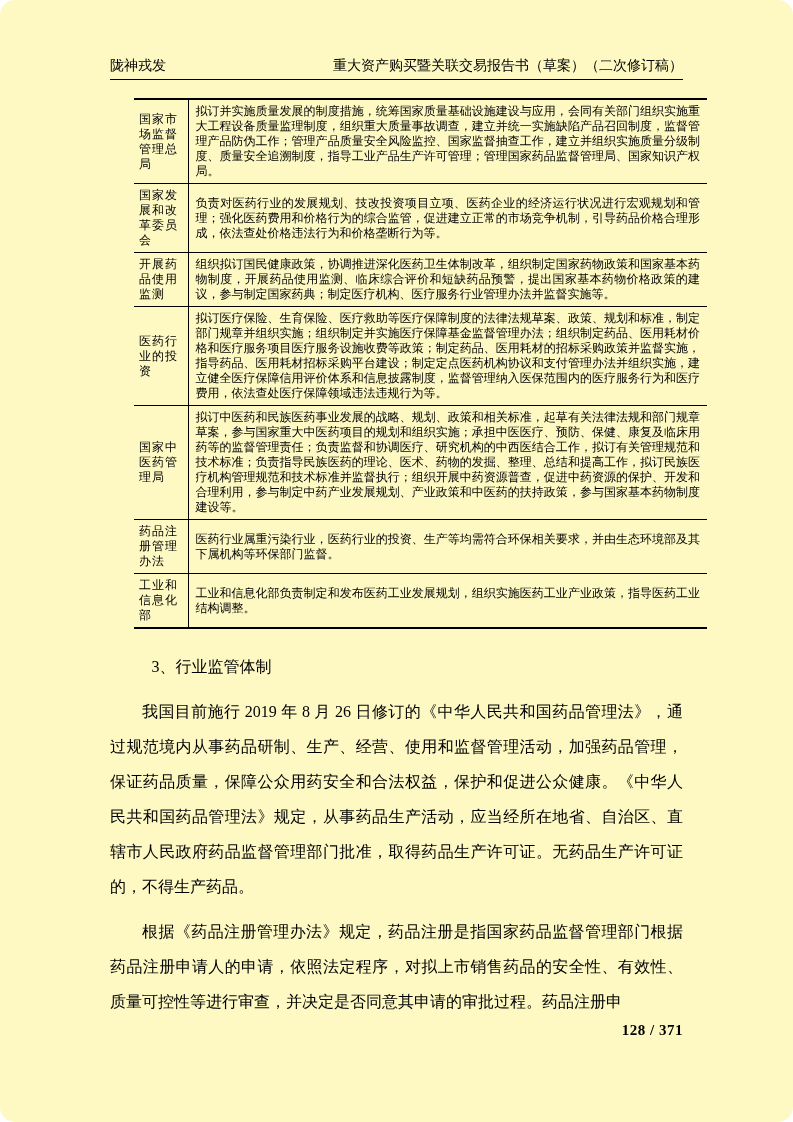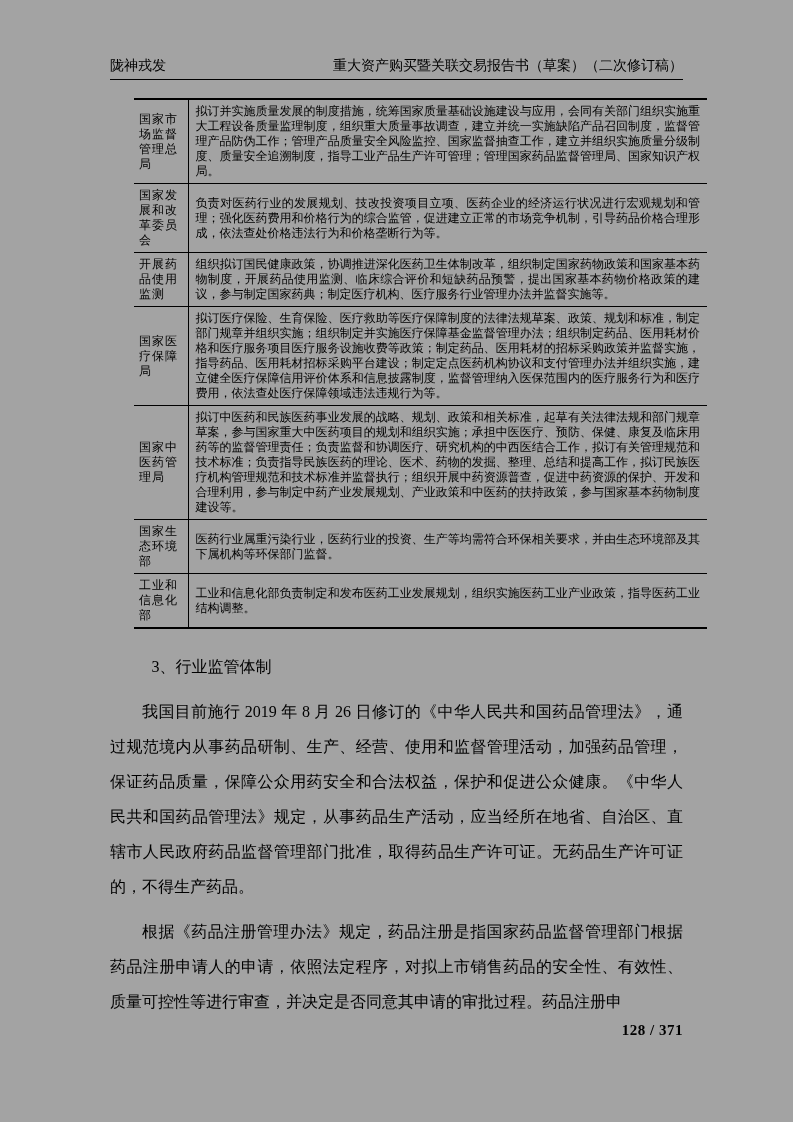--- a/index.html
+++ b/index.html
@@ -4,22 +4,23 @@
 <style>
   * { margin: 0; padding: 0; box-sizing: border-box; }
   html, body { background: #ffffff; }
   body { font-family: "Liberation Serif", "DejaVu Serif", serif; color: #000; }
 
   .page {
     position: relative;
     width: 793px;
     height: 1122px;
     margin: 0 auto;
-    background: #a3a3a3;
+    background: #fef9c3;
     overflow: hidden;
+    border-radius: 15px;
   }
 
   .content {
     position: absolute;
     left: 110px;
     top: 0;
     width: 573px;
   }
 
   
@@ -109,29 +110,29 @@
         </tr>
         <tr>
           <td class="agency">国家发展和改革委员会</td>
           <td class="duty">负责对医药行业的发展规划、技改投资项目立项、医药企业的经济运行状况进行宏观规划和管理；强化医药费用和价格行为的综合监管，促进建立正常的市场竞争机制，引导药品价格合理形成，依法查处价格违法行为和价格垄断行为等。</td>
         </tr>
         <tr>
           <td class="agency">开展药品使用监测</td>
           <td class="duty">组织拟订国民健康政策，协调推进深化医药卫生体制改革，组织制定国家药物政策和国家基本药物制度，开展药品使用监测、临床综合评价和短缺药品预警，提出国家基本药物价格政策的建议，参与制定国家药典；制定医疗机构、医疗服务行业管理办法并监督实施等。</td>
         </tr>
         <tr>
-          <td class="agency">国家医疗保障局</td>
+          <td class="agency">医药行业的投资</td>
           <td class="duty">拟订医疗保险、生育保险、医疗救助等医疗保障制度的法律法规草案、政策、规划和标准，制定部门规章并组织实施；组织制定并实施医疗保障基金监督管理办法；组织制定药品、医用耗材价格和医疗服务项目医疗服务设施收费等政策；制定药品、医用耗材的招标采购政策并监督实施，指导药品、医用耗材招标采购平台建设；制定定点医药机构协议和支付管理办法并组织实施，建立健全医疗保障信用评价体系和信息披露制度，监督管理纳入医保范围内的医疗服务行为和医疗费用，依法查处医疗保障领域违法违规行为等。</td>
         </tr>
         <tr>
           <td class="agency">国家中医药管理局</td>
           <td class="duty">拟订中医药和民族医药事业发展的战略、规划、政策和相关标准，起草有关法律法规和部门规章草案，参与国家重大中医药项目的规划和组织实施；承担中医医疗、预防、保健、康复及临床用药等的监督管理责任；负责监督和协调医疗、研究机构的中西医结合工作，拟订有关管理规范和技术标准；负责指导民族医药的理论、医术、药物的发掘、整理、总结和提高工作，拟订民族医疗机构管理规范和技术标准并监督执行；组织开展中药资源普查，促进中药资源的保护、开发和合理利用，参与制定中药产业发展规划、产业政策和中医药的扶持政策，参与国家基本药物制度建设等。</td>
         </tr>
         <tr>
-          <td class="agency">国家生态环境部</td>
+          <td class="agency">药品注册管理办法</td>
           <td class="duty">医药行业属重污染行业，医药行业的投资、生产等均需符合环保相关要求，并由生态环境部及其下属机构等环保部门监督。</td>
         </tr>
         <tr>
           <td class="agency">工业和信息化部</td>
           <td class="duty">工业和信息化部负责制定和发布医药工业发展规划，组织实施医药工业产业政策，指导医药工业结构调整。</td>
         </tr>
       </tbody>
     </table>
 
     <div class="body-text">

